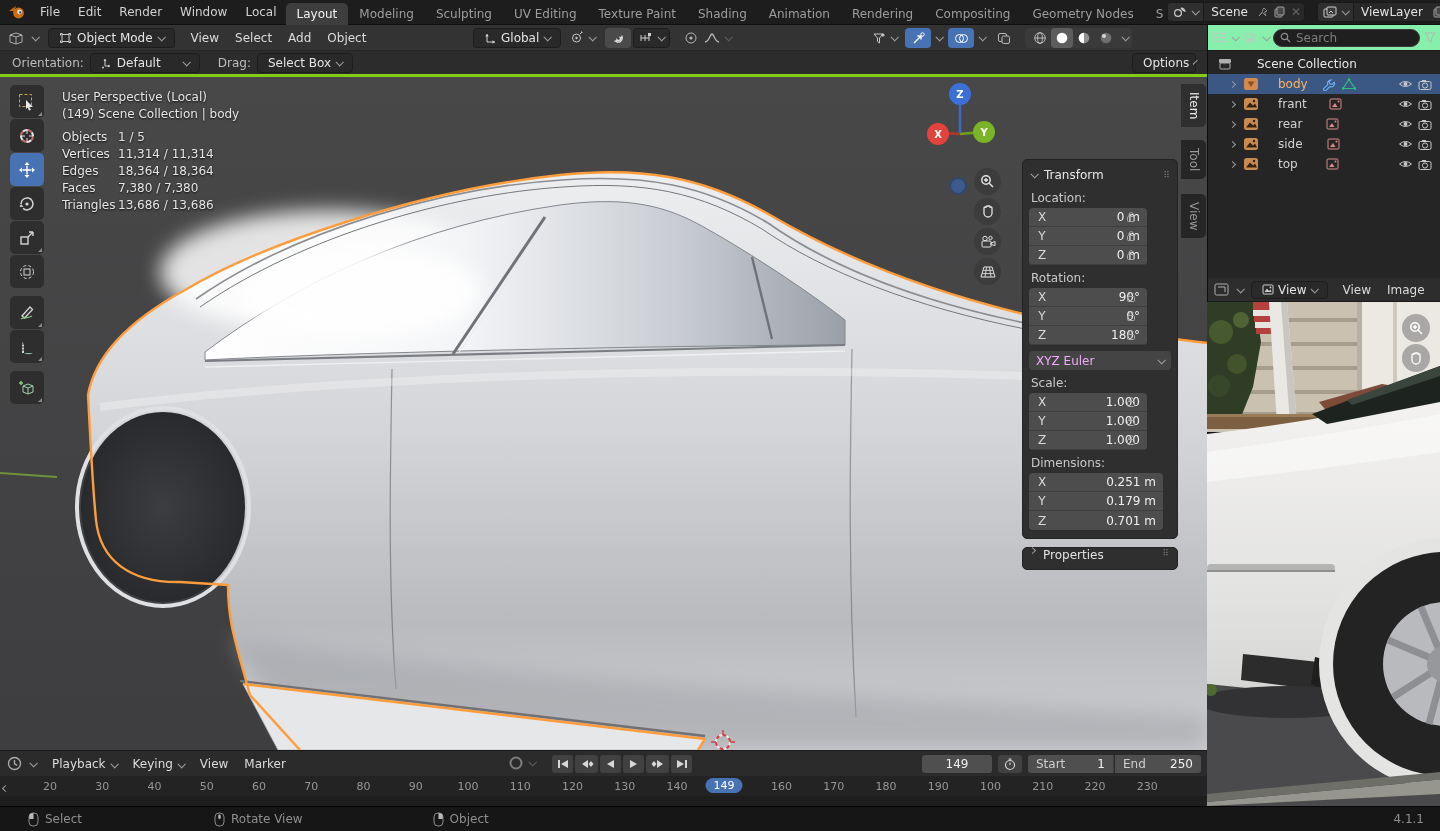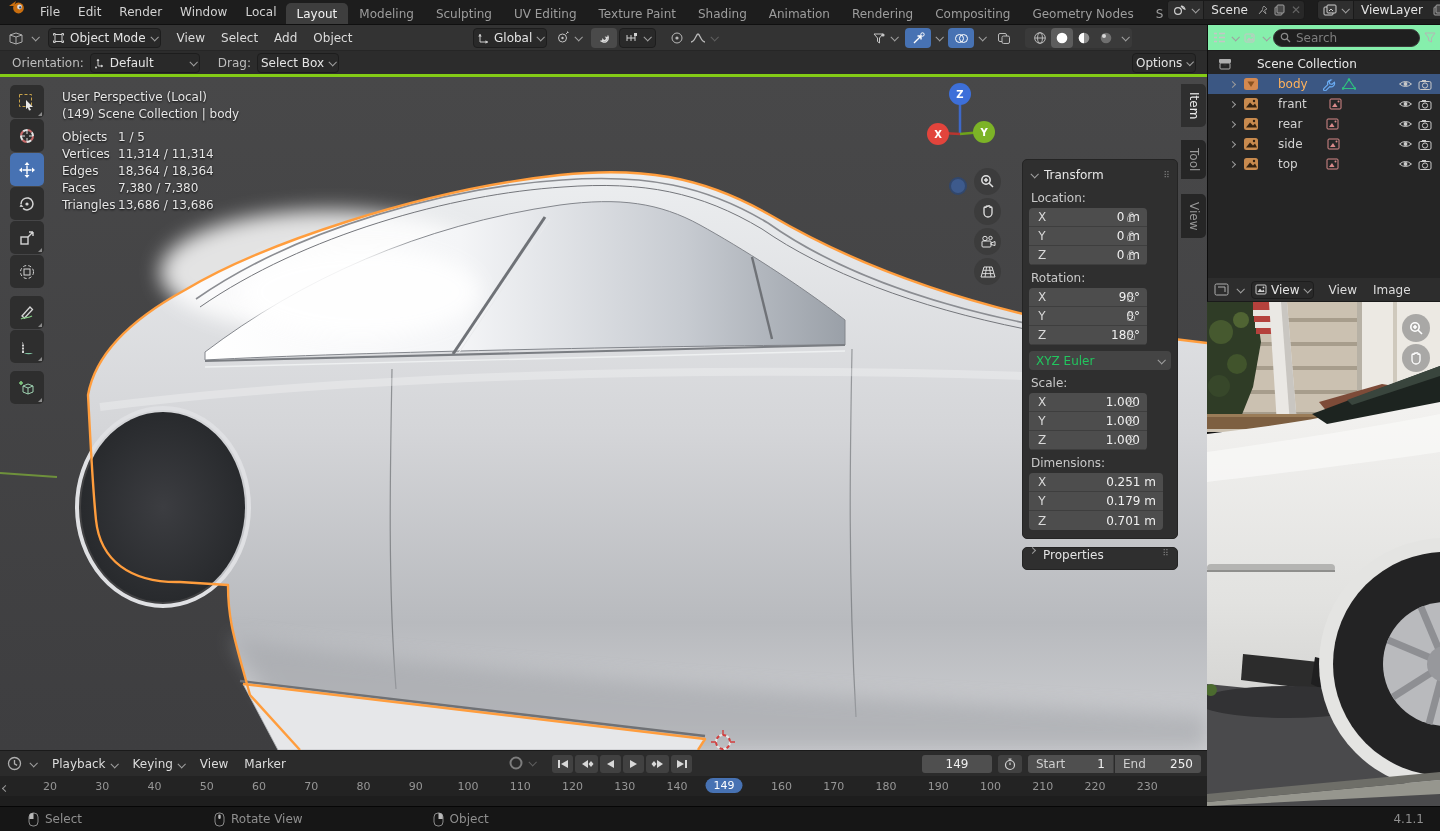--- a/index.html
+++ b/index.html
@@ -4,32 +4,32 @@
 <style>
   *{box-sizing:border-box;margin:0;padding:0}
   html,body{width:1440px;height:831px;overflow:hidden}
   body{font-family:"DejaVu Sans","Liberation Sans",sans-serif;font-size:12px;color:#ccc;background:#111;position:relative}
   .r{position:absolute}
   .row{display:flex;align-items:center}
   .chev{display:inline-block;width:6px;height:6px;border-right:1.6px solid #9f9f9f;border-bottom:1.6px solid #9f9f9f;transform:rotate(45deg) translateY(-1px);margin-left:5px}
   .chev.dim{border-color:#5f5f5f}
   .chev-r{display:inline-block;width:5px;height:5px;border-right:1.5px solid #9a9a9a;border-bottom:1.5px solid #9a9a9a;transform:rotate(-45deg)}
   
-  #topbar{left:0;top:0;width:1440px;height:25px;background:#1d1d1d;border-bottom:1px solid #101010;display:flex;}
+  #topbar{left:0;top:0;width:1440px;height:25px;background:#1d1d1d;border-bottom:1px solid #101010;display:flex;align-items:center}
   #topbar .menu{padding:0 9px;color:#d2d2d2;line-height:25px}
   .wtab{padding:0 11px;line-height:22px;margin-top:3px;color:#9d9d9d;border-radius:5px 5px 0 0;white-space:nowrap}
   .wtab.active{background:#3e3e3e;color:#f2f2f2}
   .idsel{height:20px;background:#282828;border:1px solid #1a1a1a;border-radius:4px;display:flex;align-items:center;color:#e3e3e3}
   .idsel .icb{background:#2f2f2f;height:100%;display:flex;align-items:center;padding:0 5px;border-right:1px solid #1a1a1a;border-radius:3px 0 0 3px}
   .idsel .txt{padding:0 7px;flex:1;white-space:nowrap;overflow:hidden}
   .mi{opacity:.85;margin:0 3px}
   
   #vph{left:0;top:25px;width:1207px;height:26px;background:#333;border-bottom:1px solid #262626;display:flex;align-items:center}
   #vph .menu,#tlh .menu,#imh .menu{padding:0 8px;color:#dcdcdc}
-  .pill{height:20px;background:#292929;border:1px solid #1d1d1d;border-radius:4px;display:flex;align-items:center;padding:0 3px;color:#e4e4e4}
+  .pill{height:20px;background:#292929;border:1px solid #1d1d1d;border-radius:4px;display:flex;align-items:center;padding:0 10px;color:#e4e4e4}
   .tgl{width:26px;height:20px;border-radius:4px;display:flex;align-items:center;justify-content:center}
   .tgl.on{background:var(--accent)}
   #toolrow{left:0;top:51px;width:1207px;height:26px;background:#2c2c2c;display:flex;align-items:center;border-bottom:3px solid #84cc16}
   #toolrow .lbl{color:#bdbdbd;margin:0 6px}
   
   #viewport{left:0;top:77px;width:1207px;height:673px;background:linear-gradient(#484849,#3e3e40)}
   .ovl{color:#e6e6e6;text-shadow:0 1px 2px rgba(0,0,0,.85)}
   #stats .srow{display:flex;height:17px}
   #stats .sl{width:56px}
   
@@ -45,21 +45,21 @@
   #npanel .hdr{display:flex;align-items:center;color:#e6e6e6;height:20px}
   .dots{margin-left:auto;color:#787878;letter-spacing:1px;font-size:9px}
   .seclbl{color:#c9c9c9;margin:6px 2px 3px 2px}
   .fgrp{border-radius:4px;overflow:hidden;width:118px}
   .frow{display:flex;height:19px;background:#4d4d4d;border-bottom:1px solid #3e3e3e;align-items:center;color:#f0f0f0}
   .frow:last-child{border-bottom:none}
   .frow .ax{width:26px;text-align:center;color:#d8d8d8}
   .frow .val{flex:1;text-align:right;padding-right:7px}
   .frow.wide{width:134px}
   .lockcol{position:absolute;right:8px;width:14px}
-  .drop{height:19px;background:#444;border-radius:4px;display:flex;align-items:center;padding:0 7px;color:#22c55e;margin-top:6px;width:142px}
+  .drop{height:19px;background:#444;border-radius:4px;display:flex;align-items:center;padding:0 7px;color:#f0abfc;margin-top:6px;width:142px}
   #props{left:1022px;top:470px;width:156px;height:23px;background:#2f2f2f;border:1px solid #242424;border-radius:5px;display:flex;align-items:flex-start;padding:0 7px;color:#e3e3e3}
   .vtab{position:absolute;left:1181px;width:25px;writing-mode:vertical-rl;text-align:center;color:#9a9a9a;background:#262626;border-radius:0 5px 5px 0;padding:8px 0;line-height:25px}
   .vtab.active{background:#2f2f2f;color:#e8e8e8}
   
   #outliner{left:1207px;top:25px;width:233px;height:253px;background:#252525;border-left:1px solid #0d0d0d}
   #outlhdr{height:26px;background:#86efac;border-bottom:1px solid #1c1c1c;display:flex;align-items:center;padding:0 4px}
   #search{flex:1;height:18px;background:#1f1f1f;border:1px solid #3a3a3a;border-radius:9px;display:flex;align-items:center;padding:0 6px;color:#7e7e7e;margin:0 4px}
   .orow{height:20px;display:flex;align-items:center;color:#d2d2d2}
   .orow.sel{background:#3b5783}
   .orow .nm{margin-left:19px}

